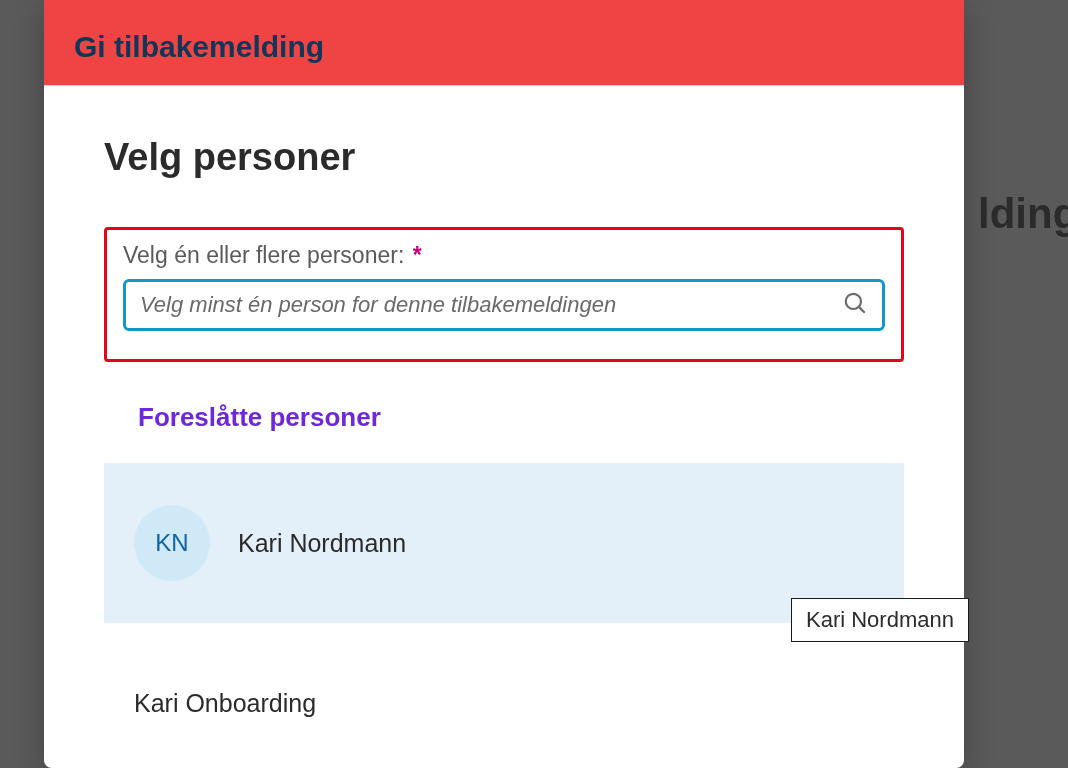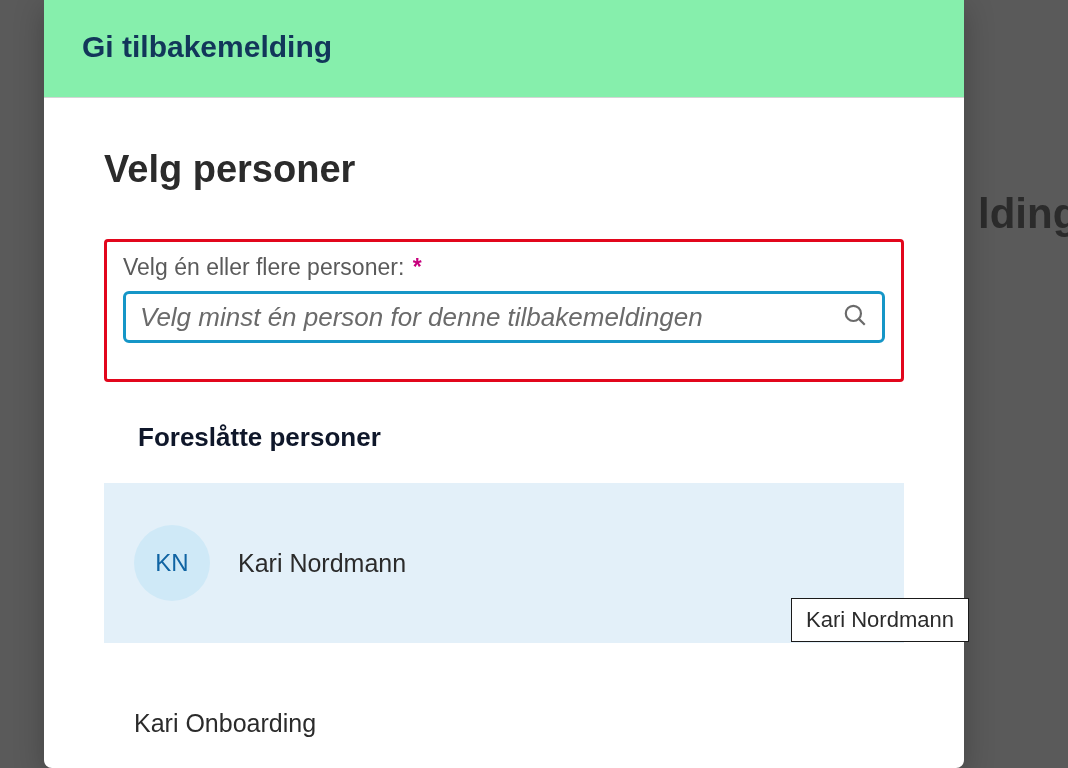--- a/index.html
+++ b/index.html
@@ -16,44 +16,44 @@
     position: absolute;
     left: 44px; top: 0;
     width: 920px;
     height: 768px;
     background: #ffffff;
     border-radius: 0 0 8px 8px;
     box-shadow: 0 8px 30px rgba(0,0,0,0.25);
     overflow: hidden;
   }
   .modal-header {
-    height: 98px;
-    background: #86efac;
-    padding: 30px 30px 0 38px;
+    height: 86px;
+    background: #ef4444;
+    padding: 30px 30px 0 30px;
     border-bottom: 1px solid #d5d5d5;
   }
   .modal-title {
     color: #12365a;
     font-weight: 700;
     font-size: 30px;
   }
 
   .modal-body { padding: 50px 60px 0 60px; }
 
   .section-title {
     font-size: 38px;
     font-weight: 700;
     color: #2b2b2b;
     margin-bottom: 48px;
   }
 
   .highlight-box {
     border: 3px solid #e2061c;
     border-radius: 4px;
-    padding: 12px 16px 36px 16px;
+    padding: 12px 16px 28px 16px;
     margin-bottom: 40px;
   }
   .field-label {
     font-size: 23px;
     color: #5a5a5a;
     margin-bottom: 10px;
   }
   .req-star { color: #c7007d; font-weight: 700; margin-left: 2px; }
 
   .search-wrap {
@@ -62,32 +62,32 @@
     border: 3px solid #1596c7;
     border-radius: 6px;
     padding: 6px 14px;
     height: 52px;
     background: #fff;
   }
   .search-input {
     flex: 1;
     border: none;
     outline: none;
-    font-size: 26px;
+    font-size: 22px;
     font-style: italic;
     color: #6a6a6a;
     background: transparent;
   }
   .search-input::placeholder { color: #6a6a6a; font-style: italic; }
   .search-icon { color: #6a6a6a; flex: 0 0 auto; }
 
   .subheading {
     font-size: 26px;
     font-weight: 700;
-    color: #0f172a;
+    color: #6d28d9;
     margin: 0 0 30px 34px;
   }
 
   .person-list { }
   .person-row {
     display: flex;
     align-items: center;
     gap: 28px;
     height: 160px;
     padding: 12px 30px;

